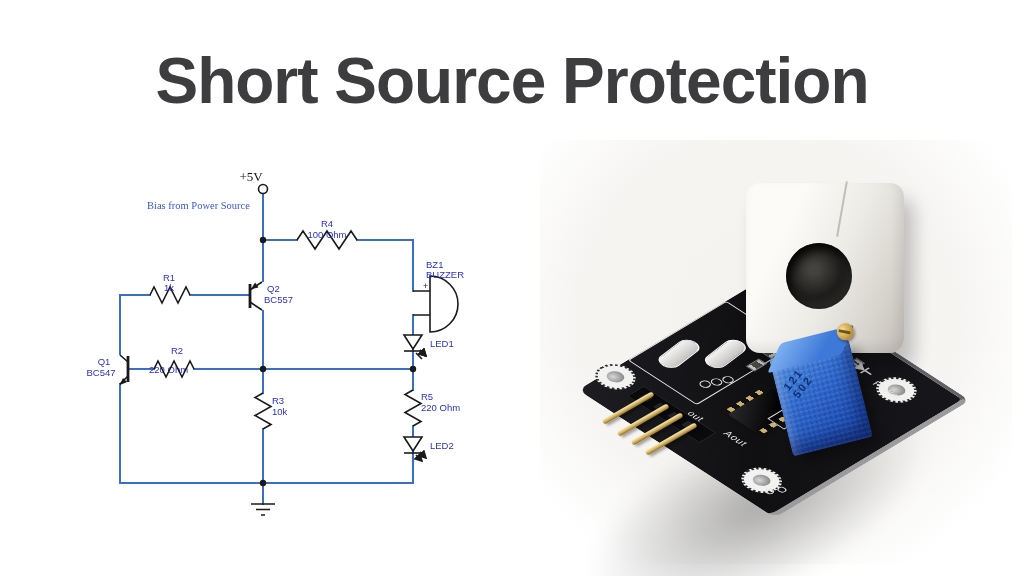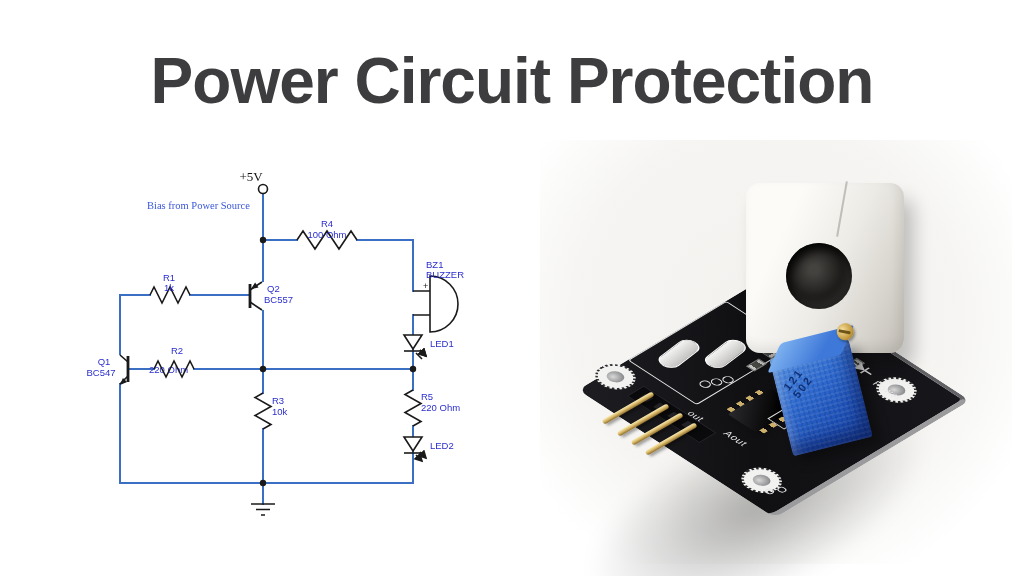--- a/index.html
+++ b/index.html
@@ -82,21 +82,21 @@
       font-weight:700;font-size:11px;line-height:12px;letter-spacing:2px;}
   .pin{position:absolute;width:58px;height:5px;border-radius:2.5px;z-index:4;
       background:linear-gradient(#f8e9b2,#dcbd6e 45%,#8e6d2c);
       box-shadow:2px 3px 3px rgba(0,0,0,.35);transform:rotate(-30deg);transform-origin:left center;}
 </style>
 </head>
 <body>
 
 <div class="stage">
 
-  <div class="title">Power Circuit Protection</div>
+  <div class="title">Short Source Protection</div>
 
   <svg class="schematic" width="480" height="400" viewBox="50 150 480 400">
     <defs>
       <marker id="arrh" markerWidth="7" markerHeight="7" refX="4.5" refY="3" orient="auto">
         <path d="M0,0 L5.5,3 L0,6 Z" fill="#1a1a1a"></path>
       </marker>
     </defs>
 
     <g>
       <path class="wire" d="M263,196 V283 M263,313 V395 M263,431 V485

